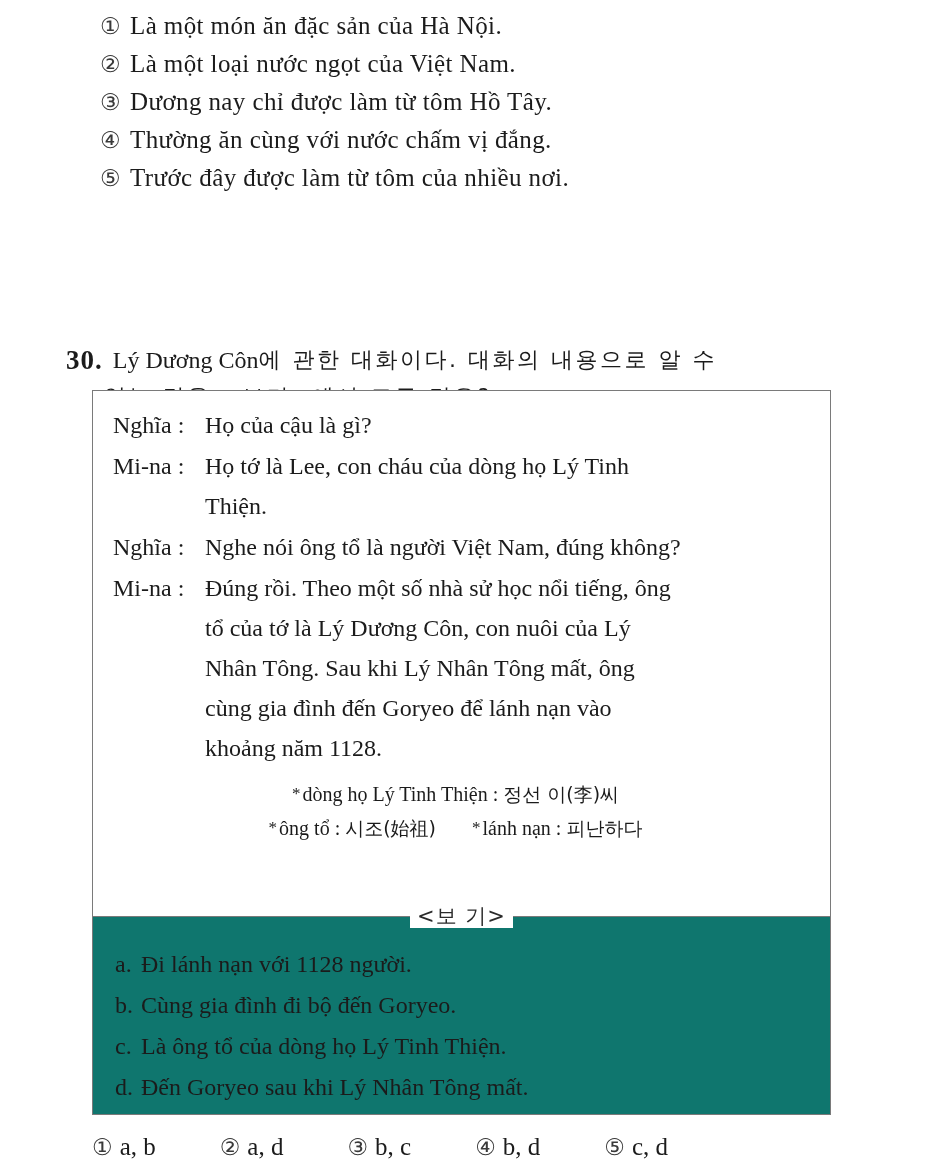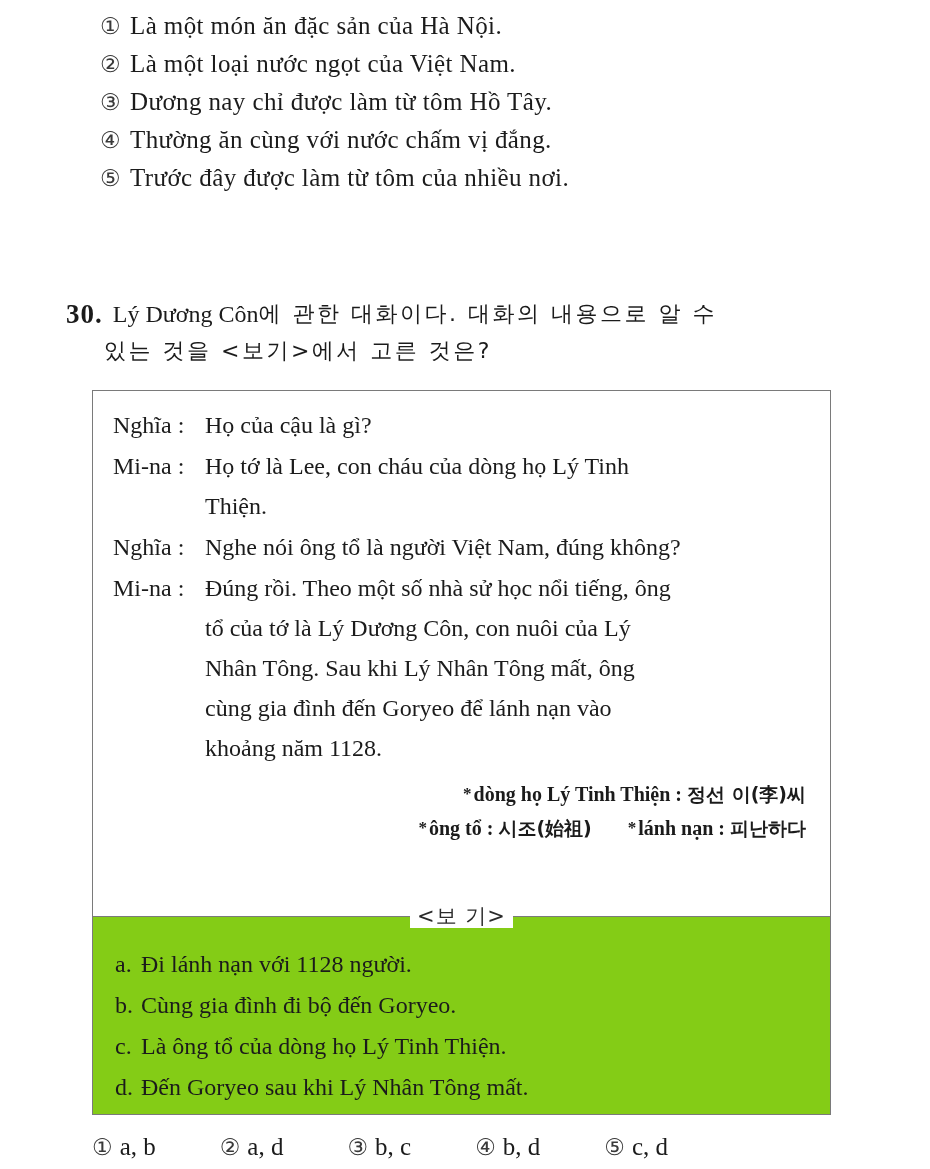--- a/index.html
+++ b/index.html
@@ -51,21 +51,21 @@
     position: absolute;
     left: 66px;
     top: 296px;
     width: 830px;
   }
   .stem-line {
     font-size: 24px;
     line-height: 36px;
     white-space: nowrap;
   }
-  .stem-line.first { display: flex; align-items: flex-start; }
+  .stem-line.first { display: flex; align-items: flex-start; margin-top: 46px; }
   .q-number {
     font-weight: bold;
     font-size: 27px;
     margin-right: 10px;
     letter-spacing: 1px;
   }
   .stem-line.second { padding-left: 38px; }
   .kr { font-family: "DejaVu Sans", "Liberation Sans", sans-serif; font-size: 22px; }
   .sp2 { letter-spacing: 2.5px; }
 
@@ -104,42 +104,41 @@
     line-height: 40px;
   }
   .dlg-body .dline { white-space: nowrap; }
 
   
   #footnotes {
     position: absolute;
     left: 12px;
     right: 24px;
     top: 386px;
-    text-align: right;
-    font-weight: bold;
+    text-align: center;
   }
   .fn-line {
     font-size: 20px;
     line-height: 34px;
     white-space: nowrap;
   }
   .fn-line .gap { display: inline-block; width: 26px; }
   .star { font-size: 17px; vertical-align: 2px; padding-right: 2px; }
   .kr-s { font-family: "DejaVu Sans", "Liberation Sans", sans-serif; font-size: 19px; }
 
   
   #bogi-box {
     position: absolute;
     left: 92px;
     top: 916px;
     width: 739px;
     height: 199px;
     box-sizing: border-box;
     border: 1.6px solid #7a7a7a;
-    background: #84cc16;
+    background: #0f766e;
   }
   #bogi-label {
     position: absolute;
     left: 0;
     right: 0;
     top: -15px;
     text-align: center;
     pointer-events: none;
   }
   #bogi-label span {

